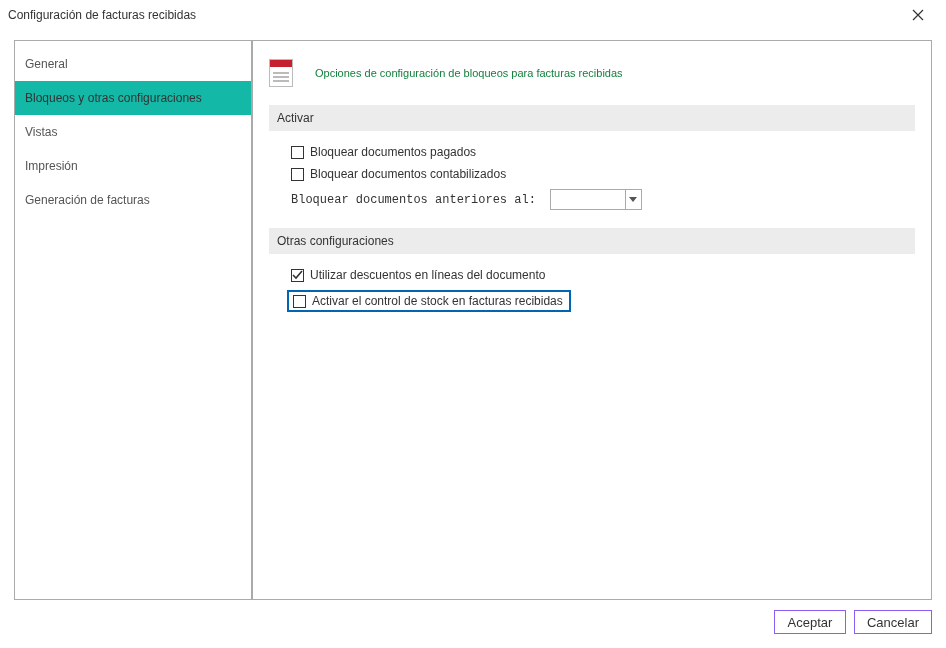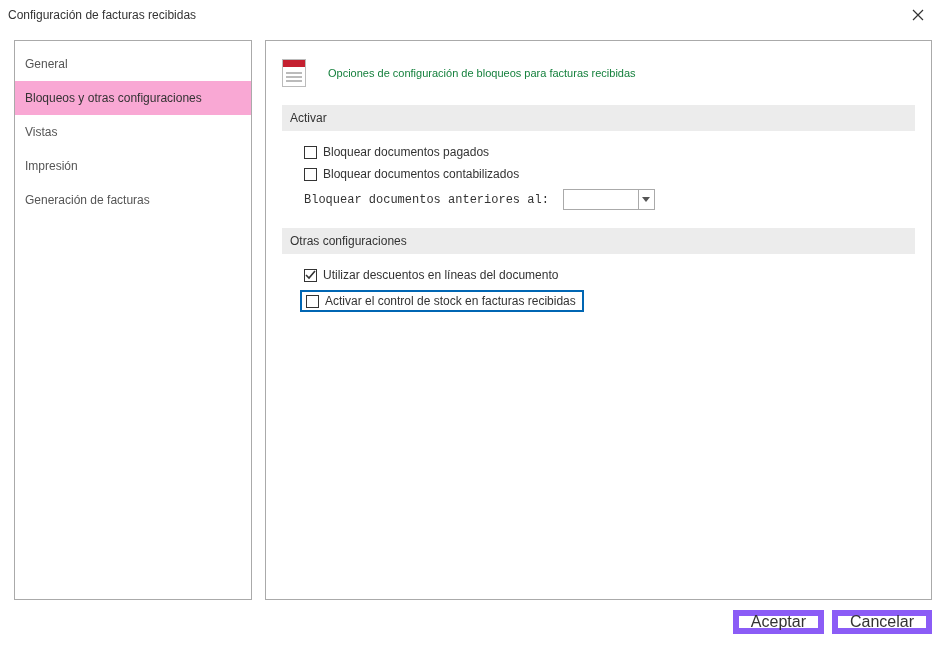--- a/index.html
+++ b/index.html
@@ -45,37 +45,37 @@
     right: 0;
     bottom: 0;
     padding: 10px 14px 14px 14px;
     display: flex;
     flex-direction: column;
   }
 
   .panels {
     flex: 1;
     display: flex;
-    gap: 13px;
+    gap: 0;
   }
 
   .sidebar {
     width: 238px;
     border: 1px solid #aaa;
     background: #fff;
     padding-top: 6px;
   }
   .sidebar-item {
     padding: 10px 10px;
     font-size: 12px;
     color: #555;
     cursor: pointer;
   }
   .sidebar-item.selected {
-    background: #f9a8d4;
+    background: #14b8a6;
     color: #333;
   }
 
   .content {
     flex: 1;
     border: 1px solid #aaa;
     background: #fff;
     padding: 14px 16px;
   }
 
@@ -179,24 +179,24 @@
 
   .button-row {
     display: flex;
     justify-content: flex-end;
     gap: 8px;
     padding-top: 10px;
   }
   .btn {
     min-width: 72px;
     height: 24px;
-    border: 6px solid #8b5cf6;
-    background: #fff;
-    color: #333;
-    font-size: 16px;
+    border: 1px solid #8b5cf6;
+    background: #fff;
+    color: #333;
+    font-size: 13px;
     display: inline-flex;
     align-items: center;
     justify-content: center;
     padding: 0 12px;
     cursor: pointer;
   }
 </style>
 </head>
 <body>
 

